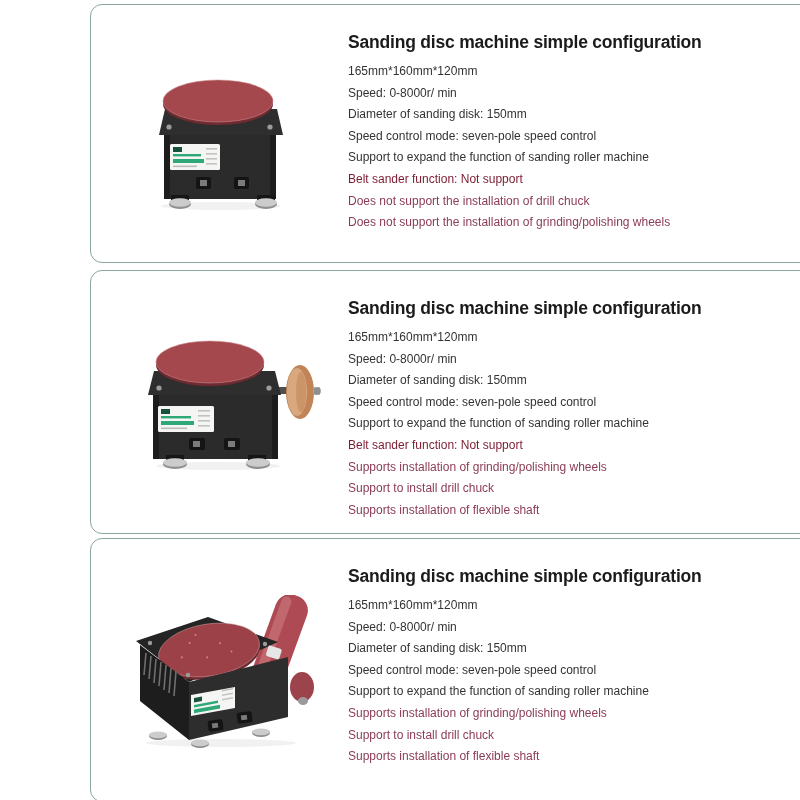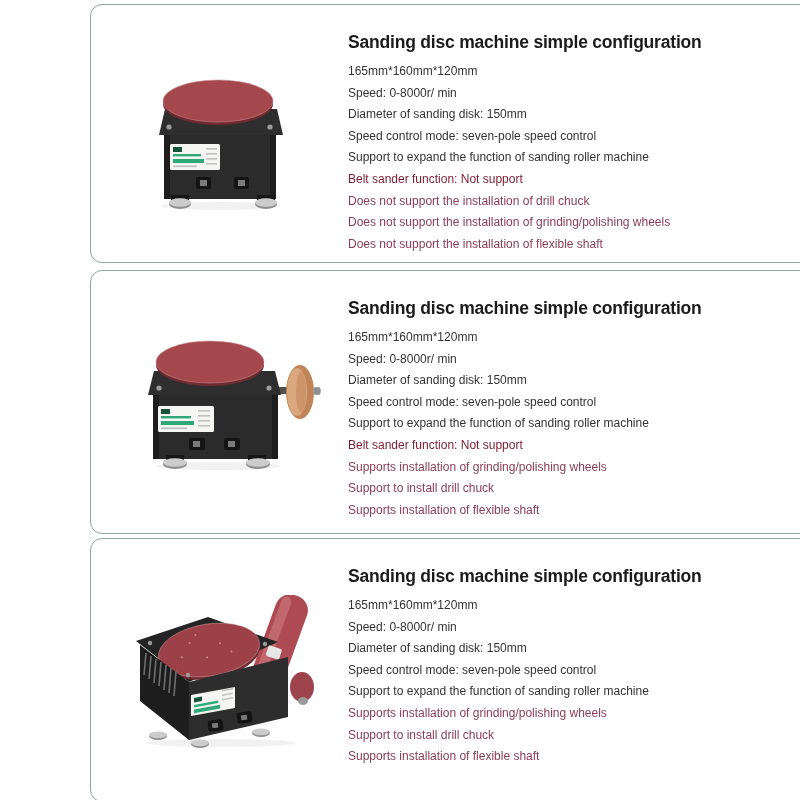--- a/index.html
+++ b/index.html
@@ -98,21 +98,20 @@
   <div class="specs">
     <h2 class="title">Sanding disc machine simple configuration</h2>
     <div class="line"><b class="lbl"></b><span>165mm*160mm*120mm</span></div>
     <div class="line"><b class="lbl">Speed:</b><span> 0-8000r/ min</span></div>
     <div class="line"><b class="lbl">Diameter of sanding disk:</b><span> 150mm</span></div>
     <div class="line"><b class="lbl">Speed control mode:</b><span> seven-pole speed control</span></div>
     <div class="line"><b class="lbl"></b><span>Support to expand the function of sanding roller machine</span></div>
     <div class="line red-strong"><b class="lbl">Belt sander function:</b><span> Not support</span></div>
     <div class="line red"><b class="lbl"></b><span>Does not support the installation of drill chuck</span></div>
     <div class="line red"><b class="lbl"></b><span>Does not support the installation of grinding/polishing wheels</span></div>
-    <div class="line red"><b class="lbl"></b><span>Does not support the installation of flexible shaft</span></div>
   </div>
 </section>
 
 <section class="card" id="card2">
   <div class="machine" aria-label="sanding-disc-machine-with-polishing-wheel">
     <svg viewBox="0 0 175 134">
       <ellipse cx="70" cy="129" rx="62" ry="4" fill="#f1f1f1"></ellipse>
       <rect x="128" y="50" width="16" height="7" fill="#4f4f4f"></rect>
       <rect x="158" y="52" width="14" height="4" fill="#6b6b6b"></rect>
       <polygon points="6,34 127,34 133,58 0,58" fill="var(--machine_plate)"></polygon>

